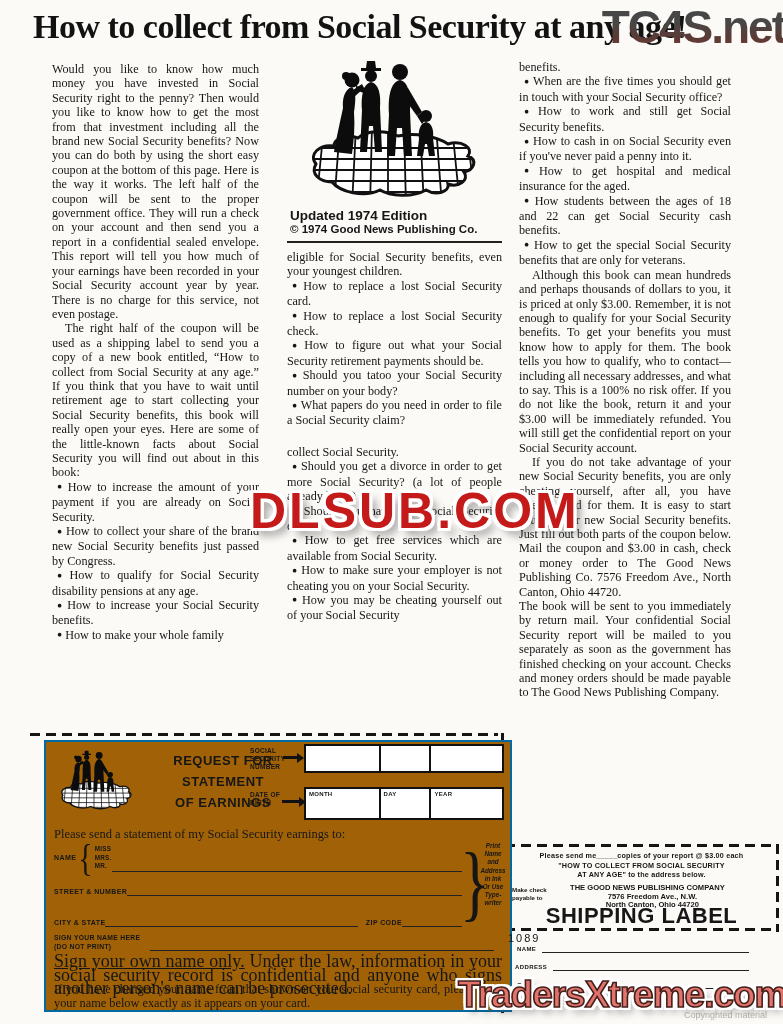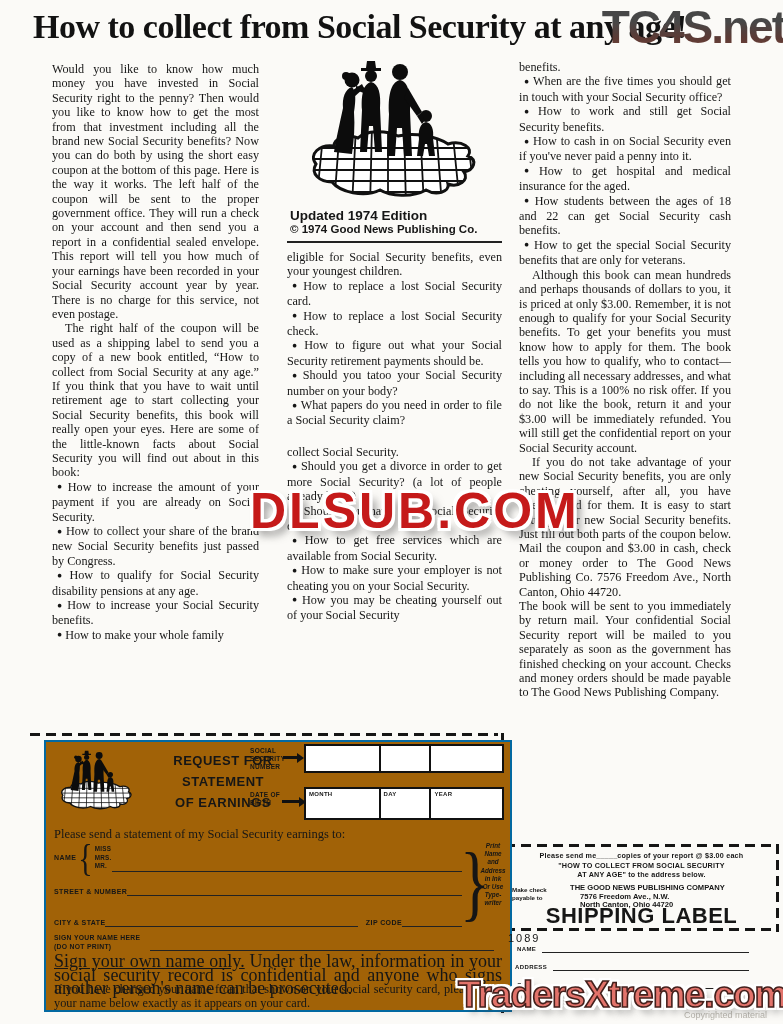--- a/index.html
+++ b/index.html
@@ -89,21 +89,21 @@
   .legal{position:absolute;left:8px;top:213px;width:448px;font-size:18px;line-height:13.6px;text-align:justify;}
   .legal .u{text-decoration:underline;}
   .legal2{position:absolute;left:8px;top:241px;width:448px;font-size:12.3px;line-height:13.6px;text-align:justify;}
 
   
   .ship-order{position:absolute;left:505px;top:851px;width:273px;text-align:center;}
   .ship-order div{font-family:"Liberation Sans",sans-serif;font-weight:700;font-size:7.2px;line-height:9.6px;letter-spacing:.2px;}
   .payable{position:absolute;left:512px;top:884px;width:266px;display:flex;}
   .payable .mk{font-family:"Liberation Sans",sans-serif;font-weight:700;font-size:6.2px;line-height:7.5px;width:58px;padding-top:2px;}
   .payable .co div{font-family:"Liberation Sans",sans-serif;font-weight:700;font-size:7.6px;line-height:8.6px;text-align:left;}
-  .payable .co div+div{padding-left:10px;}
+  .payable .co div+div{padding-left:10px;text-align:center;}
   .ship-head{position:absolute;left:505px;top:903px;width:273px;text-align:center;
              font-family:"Liberation Sans",sans-serif;font-weight:700;font-size:22px;letter-spacing:.5px;}
   .ship-code{position:absolute;left:508px;top:932px;font-family:"Liberation Sans",sans-serif;font-size:11px;letter-spacing:2px;}
   .srow{position:absolute;display:flex;align-items:flex-end;}
   .srow .lab{font-family:"Liberation Sans",sans-serif;font-weight:700;font-size:6px;letter-spacing:.4px;padding-bottom:1px;}
   .srow .line{flex:1;border-bottom:1.5px solid #222;height:8px;margin-left:6px;}
   .s-name{left:517px;top:944px;width:232px;}
   .s-addr{left:515px;top:962px;width:234px;}
   .s-city{left:517px;top:980px;width:232px;}
 </style>

